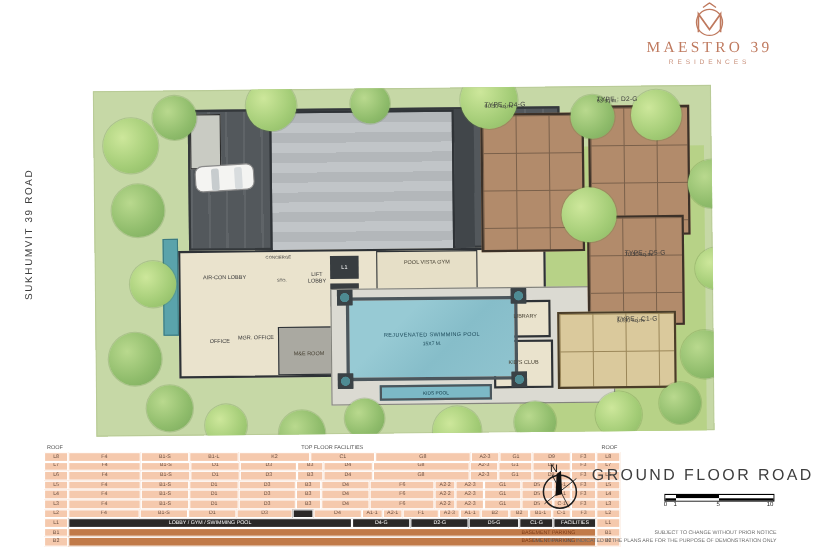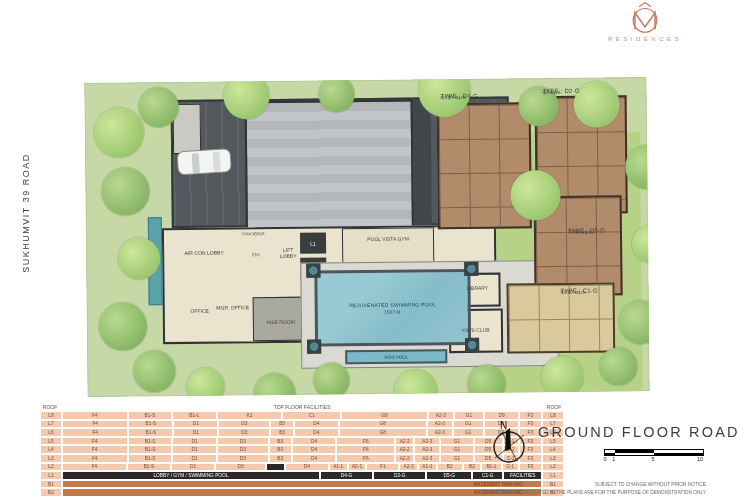--- a/index.html
+++ b/index.html
@@ -89,20 +89,21 @@
 <body>
 
 <div class="canvas">
 
   <div class="logo">
     <svg width="36" height="32" viewBox="0 0 60 54">
       <circle cx="30" cy="31" r="20" fill="none" stroke="#bf7a5f" stroke-width="2"></circle>
       <path d="M20,8 L30,1 L40,8" fill="none" stroke="#bf7a5f" stroke-width="2"></path>
       <path d="M13,46 L13,18 L30,42 L47,18 L47,46" fill="none" stroke="#bf7a5f" stroke-width="2.6"></path>
     </svg>
+    <div class="name">MAESTRO 39</div>
     <div class="sub">RESIDENCES</div>
   </div>
 
   <div class="road">SUKHUMVIT 39 ROAD</div>
 
   <div class="site">
     <div class="lawn"></div>
     <div class="drive"></div>
     <div class="util"></div>
     <div class="toilets"></div>

